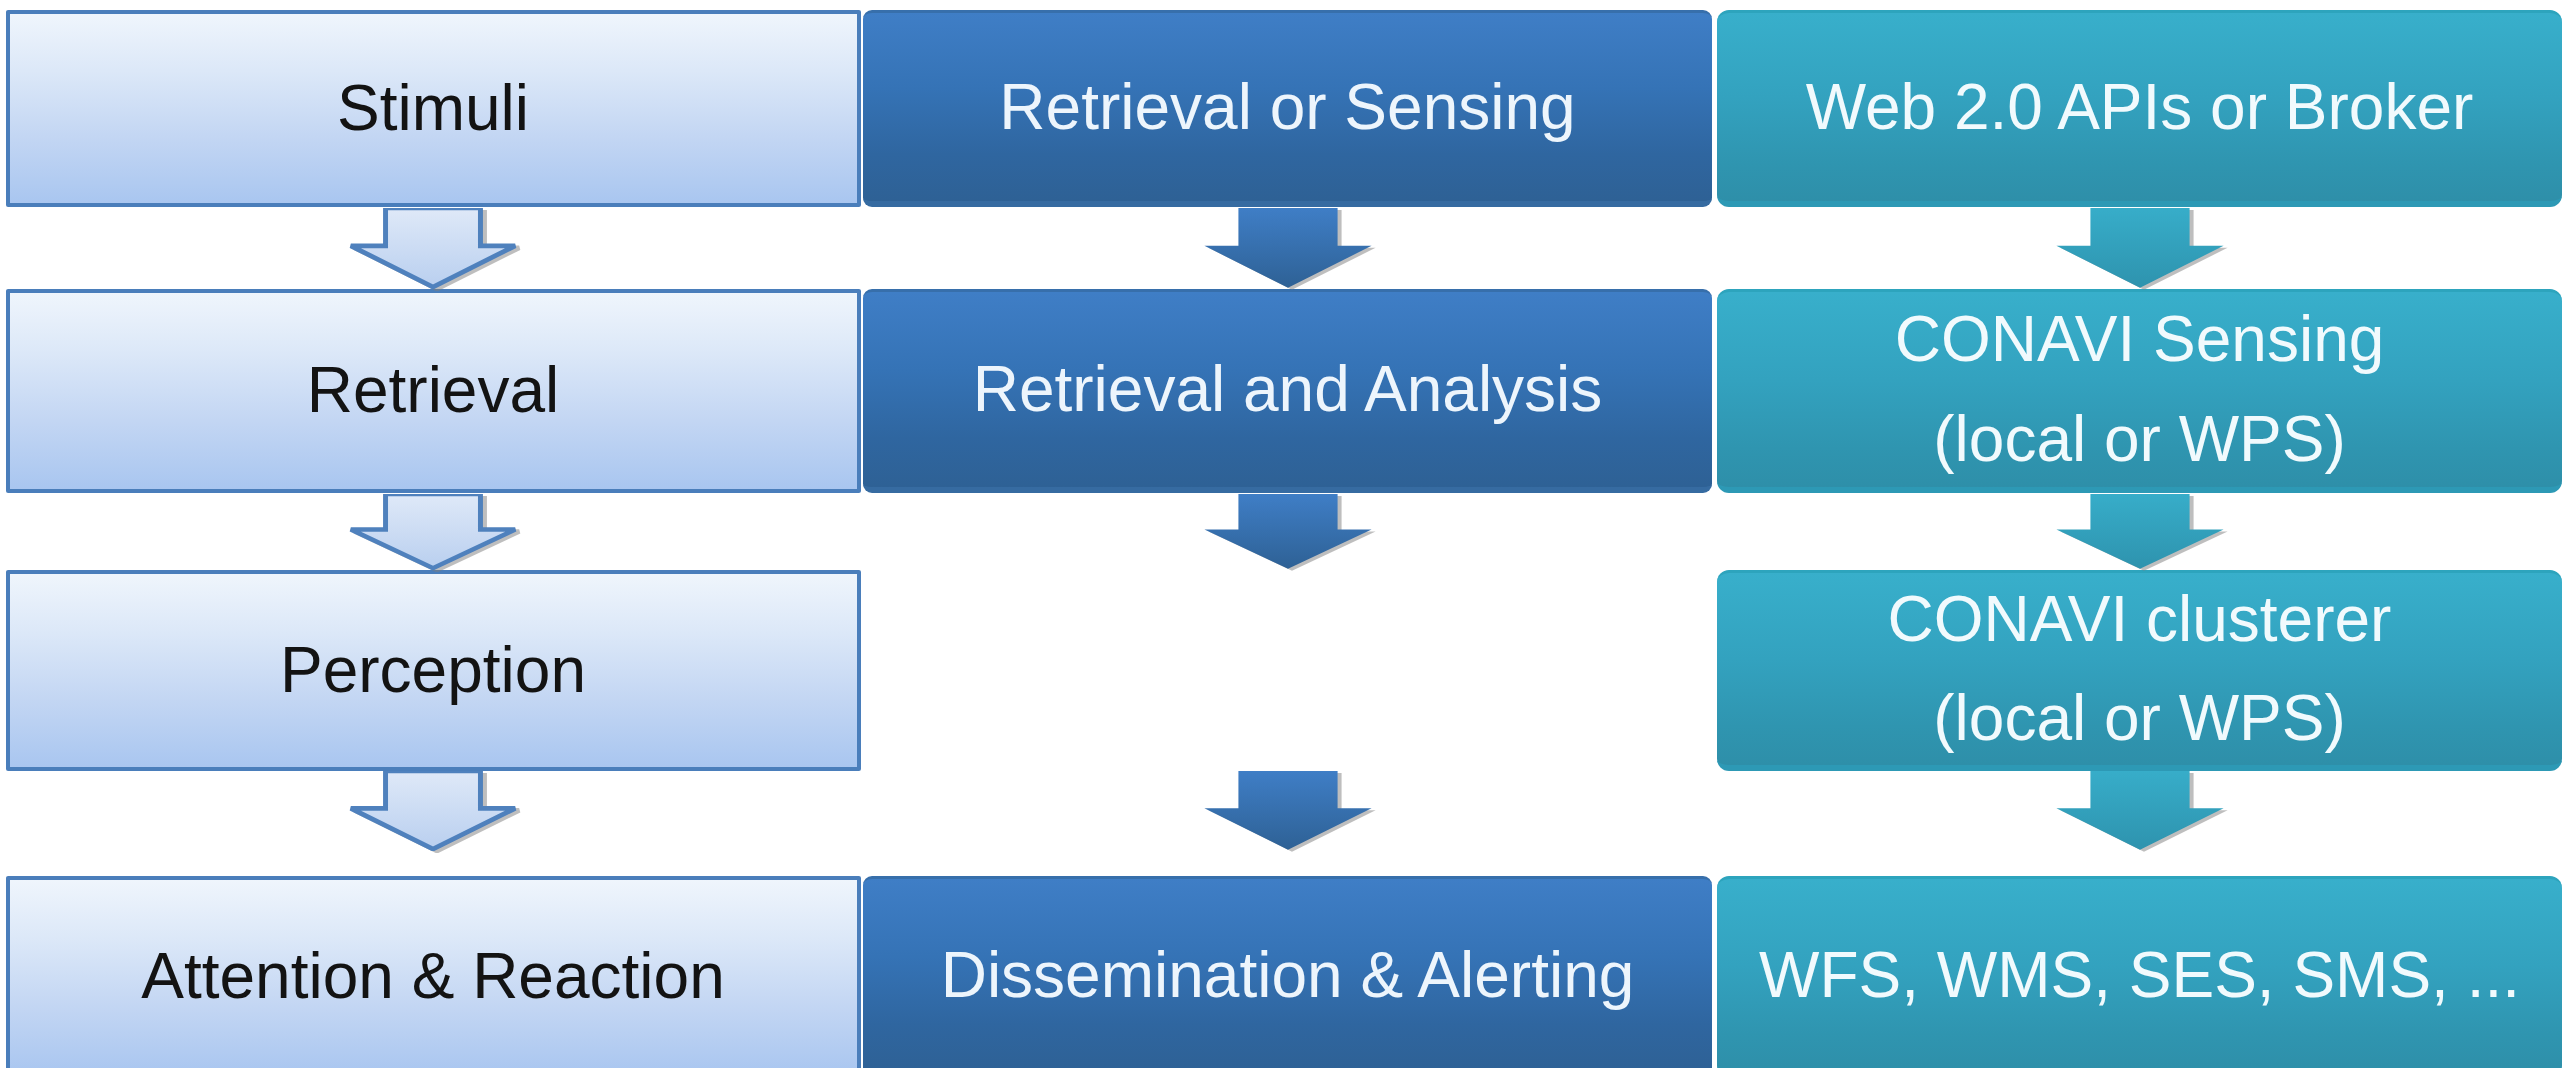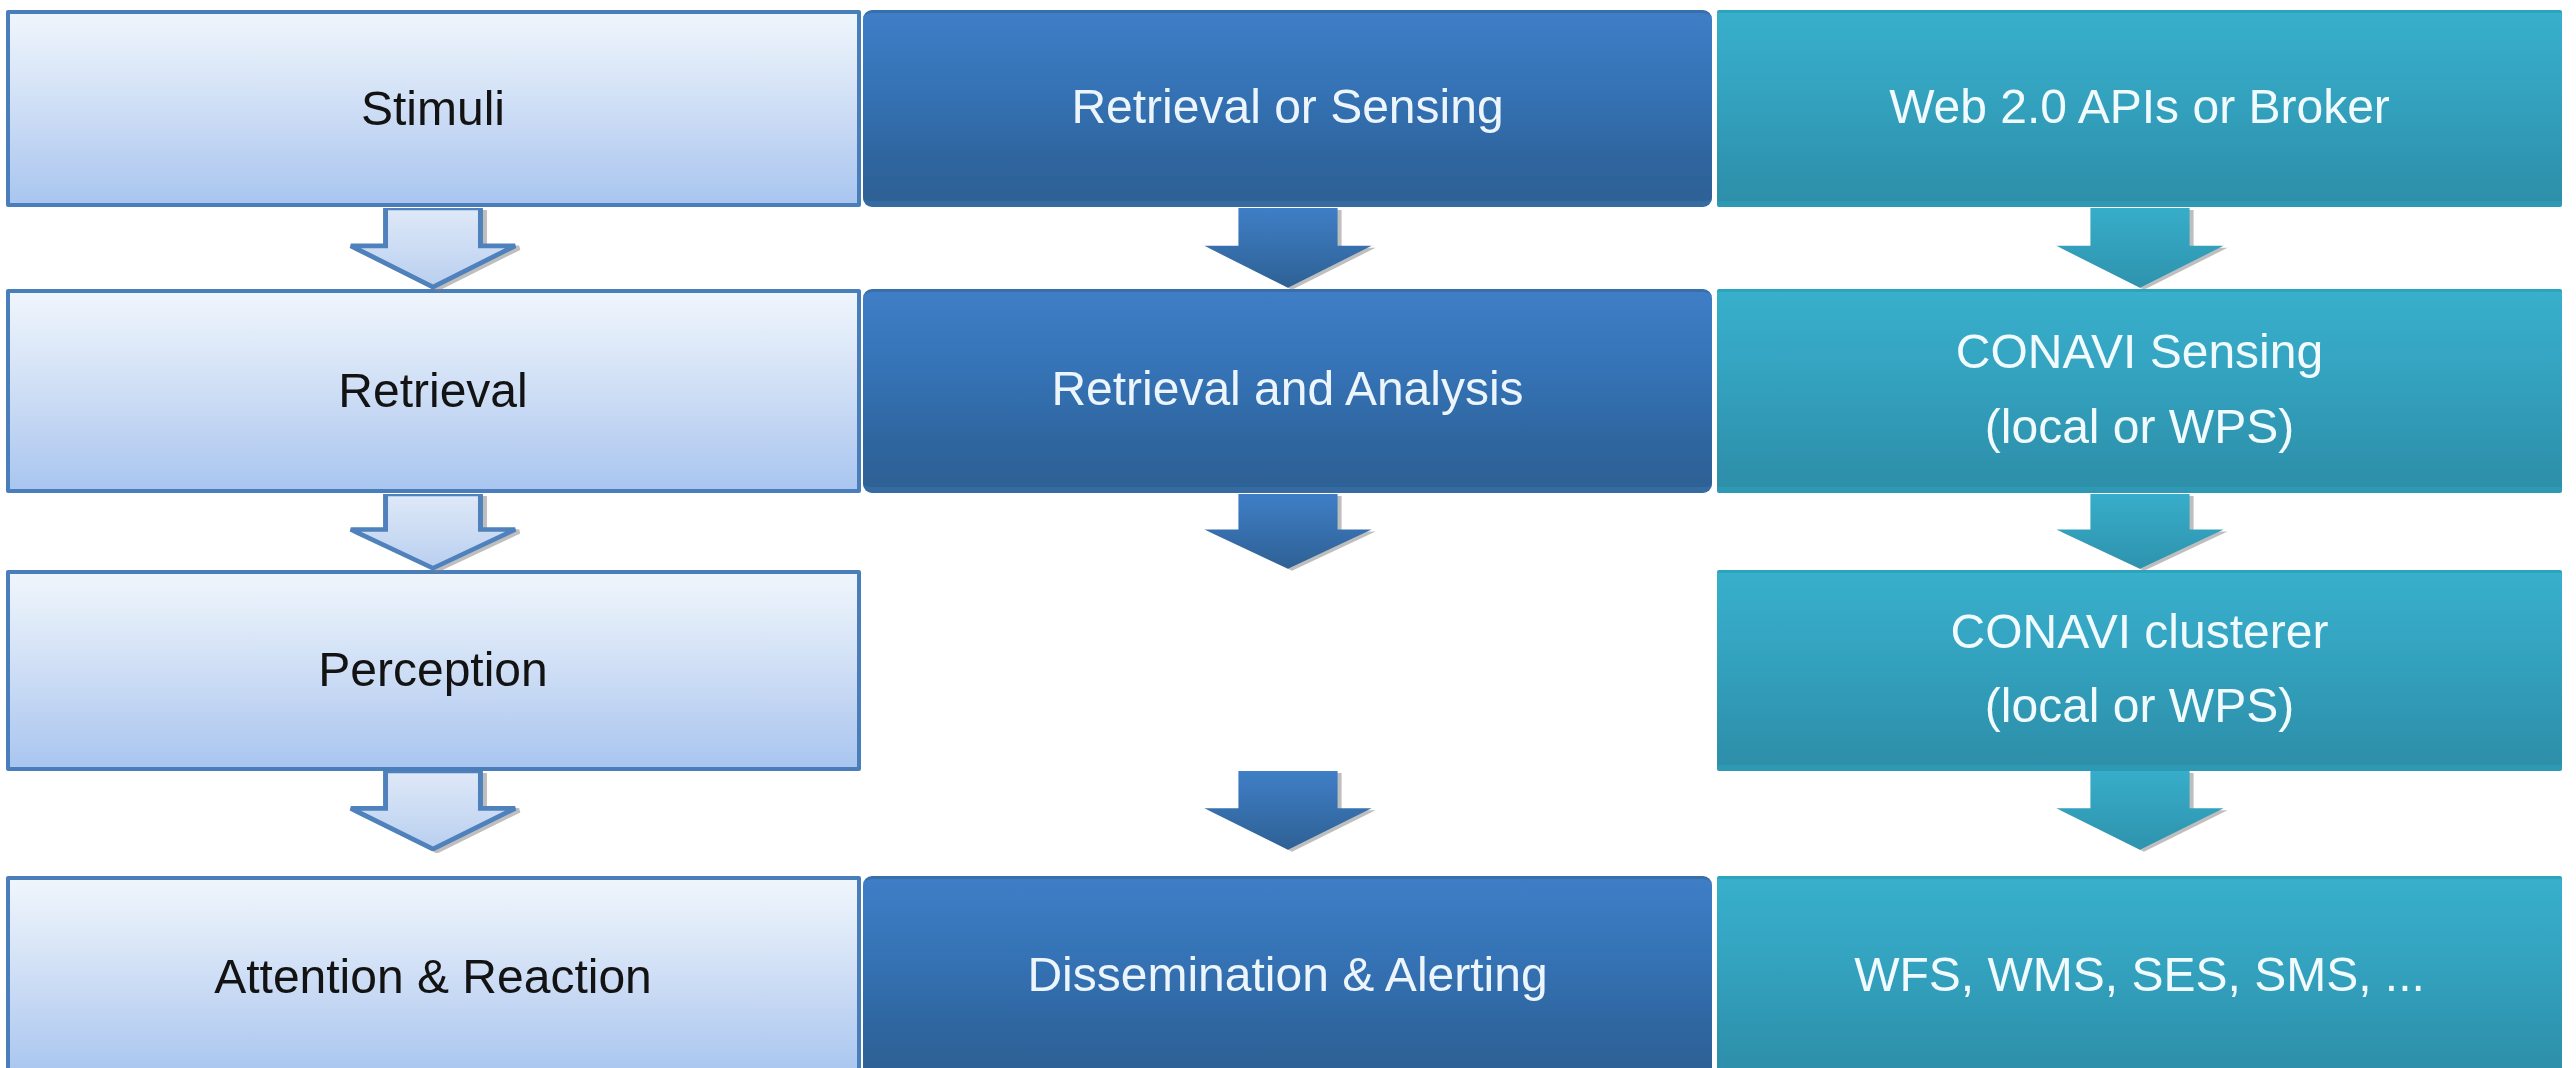--- a/index.html
+++ b/index.html
@@ -7,40 +7,40 @@
   .diagram{position:relative;width:2576px;height:1069px;background:#ffffff;overflow:hidden;}
   .col{position:absolute;top:0;height:100%;}
   .col-1{left:5.5px;width:855px;}
   .col-2{left:863px;width:849px;}
   .col-3{left:1717px;width:845px;}
 
   .box{
     position:absolute;left:0;right:0;box-sizing:border-box;
     display:flex;align-items:center;justify-content:center;
     text-align:center;white-space:pre-line;
-    font-size:48px;line-height:1.55;letter-spacing:0px;z-index:1;
+    font-size:64px;line-height:1.55;letter-spacing:0px;z-index:1;
   }
   .r1{top:10.4px;height:197px;}
   .r2{top:289px;height:204px;}
   .r3{top:570px;height:201px;}
   .r4{top:876px;height:202px;}
 
   .light{
     background:linear-gradient(180deg,#eff5fc 0%,#dce8f8 30%,#c3d6f3 65%,#a9c6f0 100%);
     border:4.8px solid #4a7ebb;border-radius:2.1px;color:#131313;
   }
   .blue{
     background:linear-gradient(180deg,#3f7ec6 0%,#3573b6 40%,#2f66a0 75%,#2e6195 100%);
     border-top:3.5px solid #376fab;border-bottom:6.2px solid #366ba1;
     border-radius:9px;color:#edf5fc;
   }
   .teal{
     background:linear-gradient(180deg,#38afcb 0%,#33a2bf 45%,#2f95b0 80%,#2e8fa9 100%);
     border-top:3.5px solid #2da4bd;border-bottom:6.2px solid #2d99b5;
-    border-radius:2px;color:#f1fafd;
+    border-radius:12px;color:#f1fafd;
   }
 
   .arrow{
     position:absolute;left:50%;transform:translateX(-50%);
     width:170px;z-index:2;display:block;
     filter:drop-shadow(4.2px 2.8px 0px rgba(125,125,125,0.5));
   }
   .a1{top:208px;height:81px;}
   .a2{top:494px;height:76px;}
   .a3{top:771px;height:80px;}

